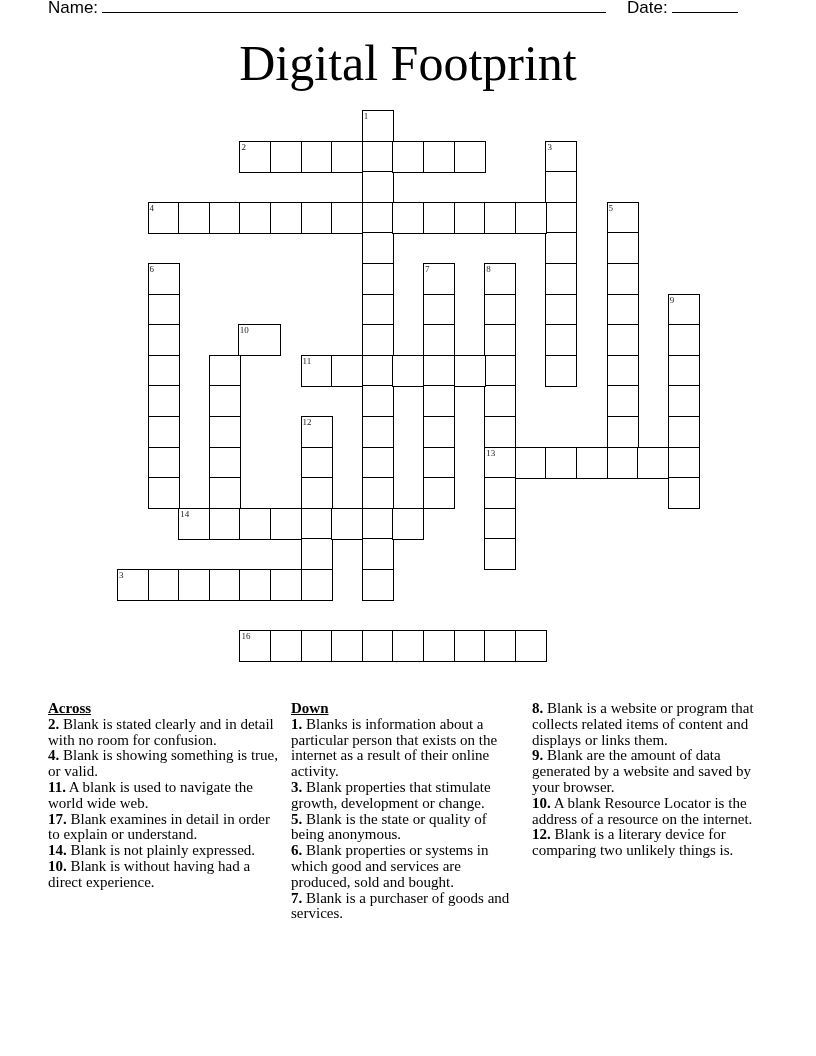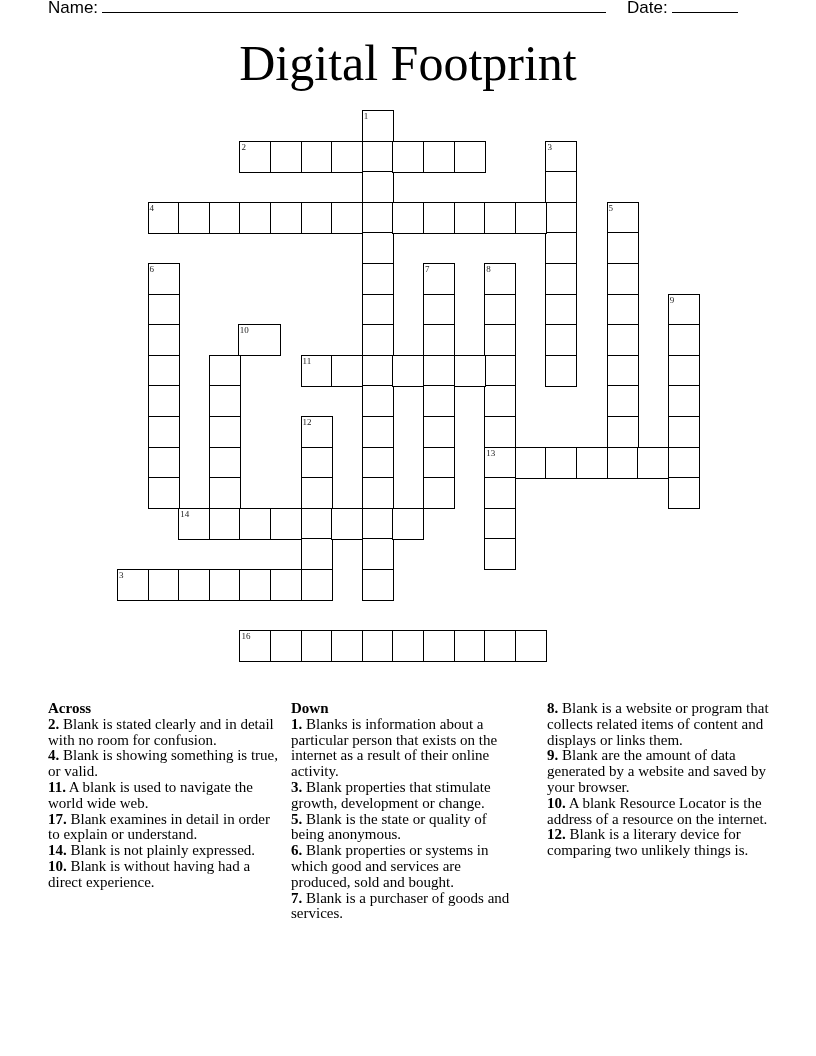--- a/index.html
+++ b/index.html
@@ -8,26 +8,26 @@
   .header-line .lbl { display: inline-block; }
   .header-line .blank { display: inline-block; border-bottom: 1px solid #000; height: 14px; vertical-align: baseline; margin-left: 4px; }
   #name-blank { width: 504px; }
   #date-label { position: absolute; left: 627px; top: -2px; font-family: "Liberation Sans", sans-serif; font-size: 17px; white-space: nowrap; }
   #date-blank { width: 66px; }
   .title { position: absolute; top: 30px; left: 0; width: 816px; text-align: center; font-family: "Liberation Serif", serif; font-size: 50px; line-height: 66px; }
   .grid { position: absolute; left: 0; top: 0; width: 816px; height: 680px; }
   .cell { position: absolute; box-sizing: border-box; border: 1.5px solid #000; background: #fff; width: 32px; height: 32px; }
   .cell .num { position: absolute; left: 1px; top: 0px; font-family: "Liberation Serif", serif; font-size: 9px; line-height: 10px; color: #222; }
   .clues { position: absolute; top: 701px; font-family: "Liberation Serif", serif; font-size: 15px; line-height: 15.8px; }
-  .clues .hdr { font-weight: bold; display: block; }
+  .clues .hdr { font-weight: bold; text-decoration: underline; display: block; }
   .clues .clue { display: block; }
   .clues .clue b { font-weight: bold; }
   #col-across { left: 48px; width: 230px; }
   #col-down { left: 291px; width: 230px; }
-  #col-down2 { left: 532px; width: 240px; margin-left: 15px; }
+  #col-down2 { left: 532px; width: 240px; }
 </style>
 </head>
 <body>
 
 <div class="header-line">
   <span class="lbl">Name:</span><span class="blank" id="name-blank"></span>
 </div>
 <div id="date-label">
   <span class="lbl">Date:</span><span class="blank" id="date-blank" style="display:inline-block;border-bottom:1px solid #000;height:14px;margin-left:4px;"></span>
 </div>

